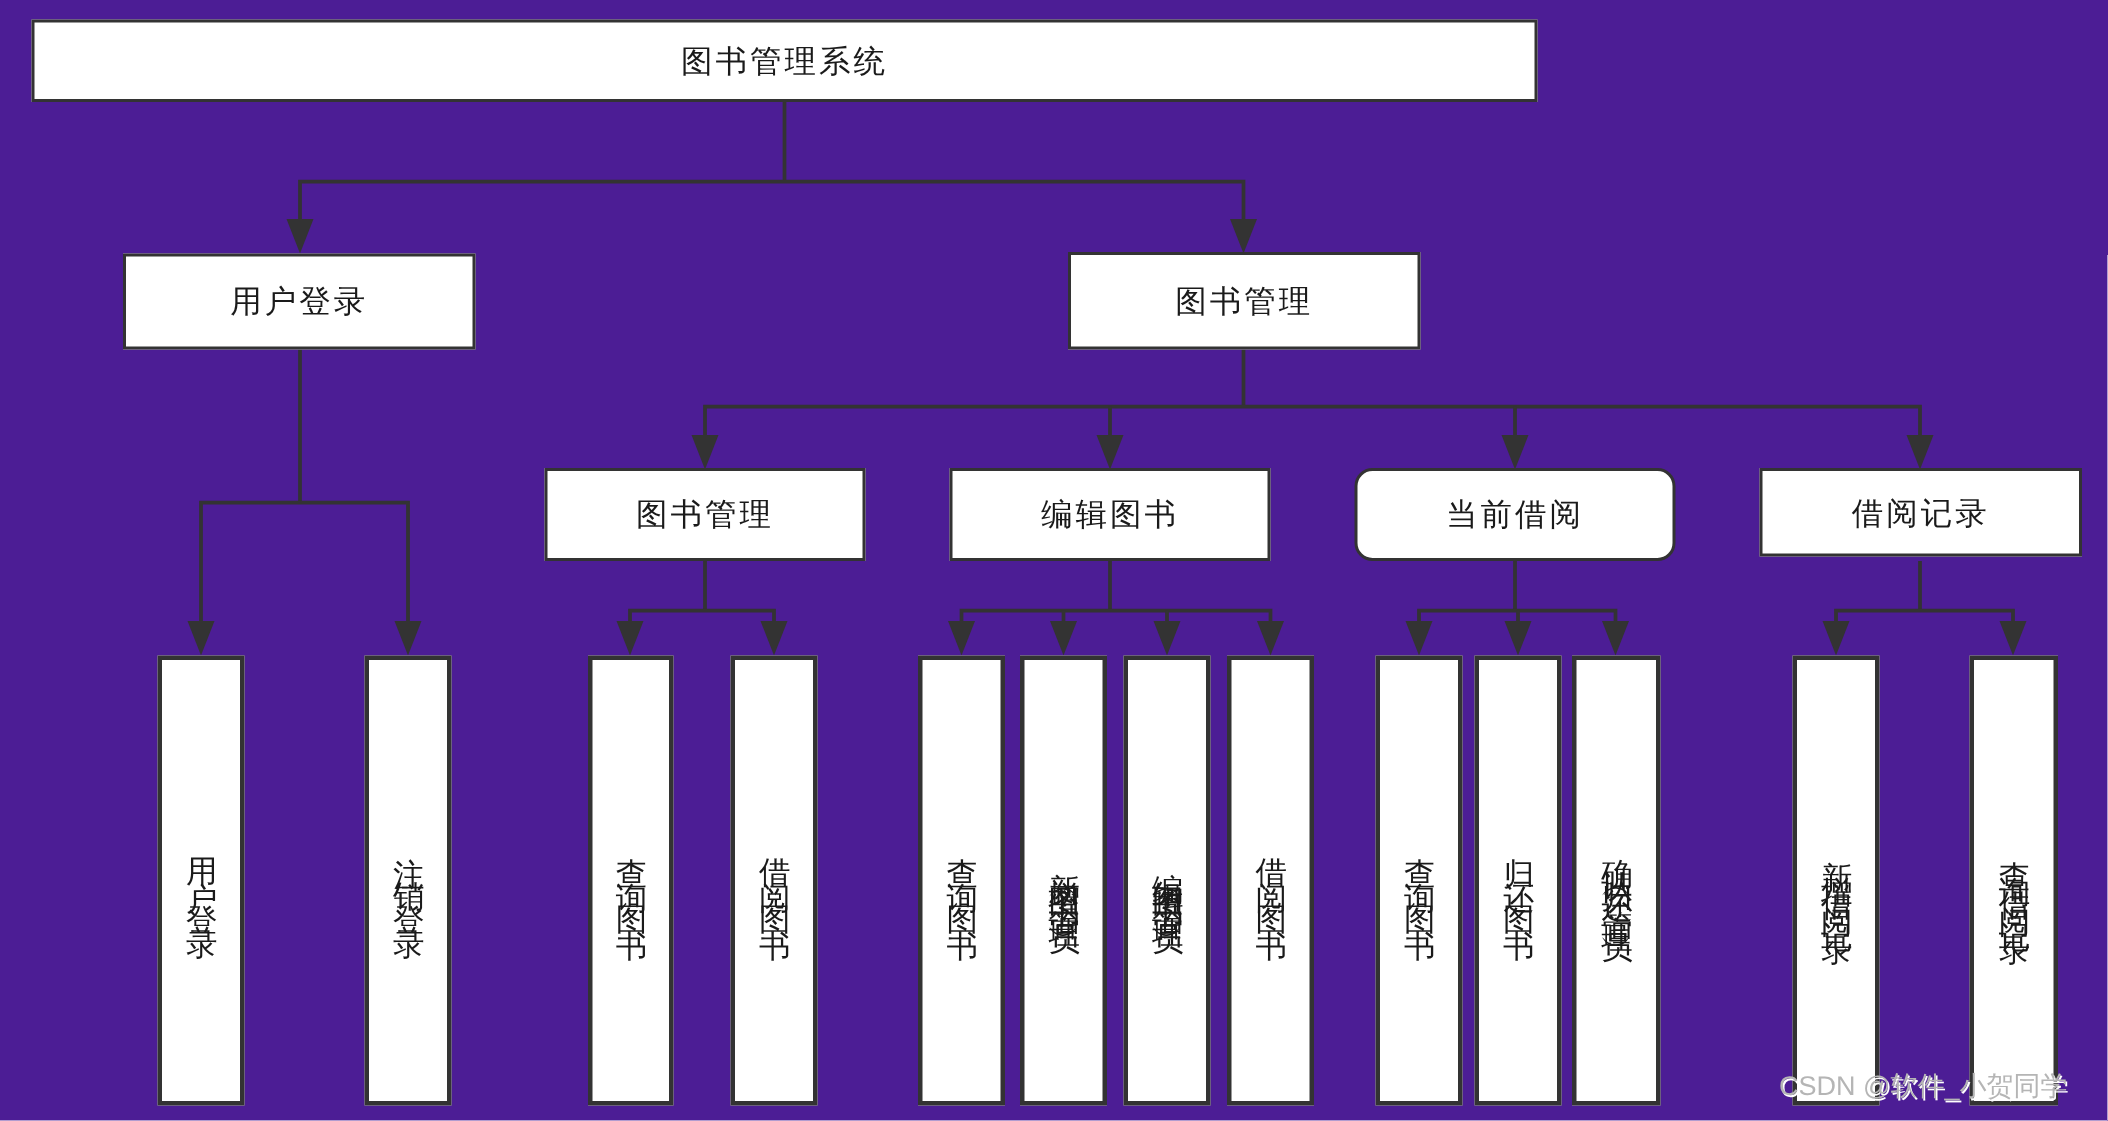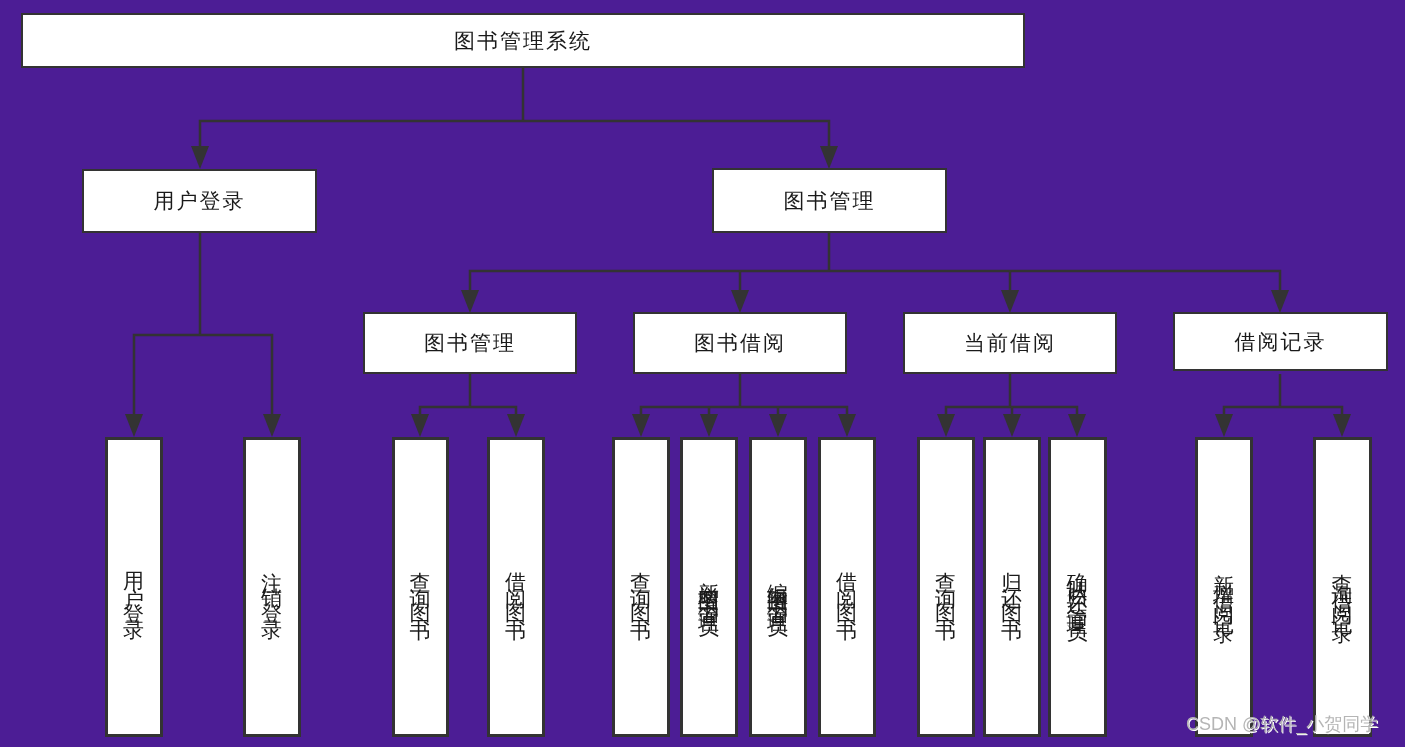--- a/index.html
+++ b/index.html
@@ -141,23 +141,23 @@
     <span>用户登录</span>
   </div>
   <div class="hbox" style="left:712px; top:168px; width:235px; height:65px;">
     <span>图书管理</span>
   </div>
 
   <div class="hbox" style="left:363px; top:312px; width:214px; height:62px;">
     <span>图书管理</span>
   </div>
   <div class="hbox" style="left:633px; top:312px; width:214px; height:62px;">
-    <span>图书借阅</span>
-  </div>
-  <div class="hbox" style="left:903px; top:312px; width:214px; height:62px;">
+    <span>编辑图书</span>
+  </div>
+  <div class="hbox" style="left:903px; top:312px; width:214px; height:62px;border-radius:12px;">
     <span>当前借阅</span>
   </div>
   <div class="hbox" style="left:1173px; top:312px; width:215px; height:59px;">
     <span>借阅记录</span>
   </div>
 
   <div class="vbox" style="left:105px;">
     <span class="vlabel ls4">用户登录</span>
   </div>
   <div class="vbox" style="left:243px;">

